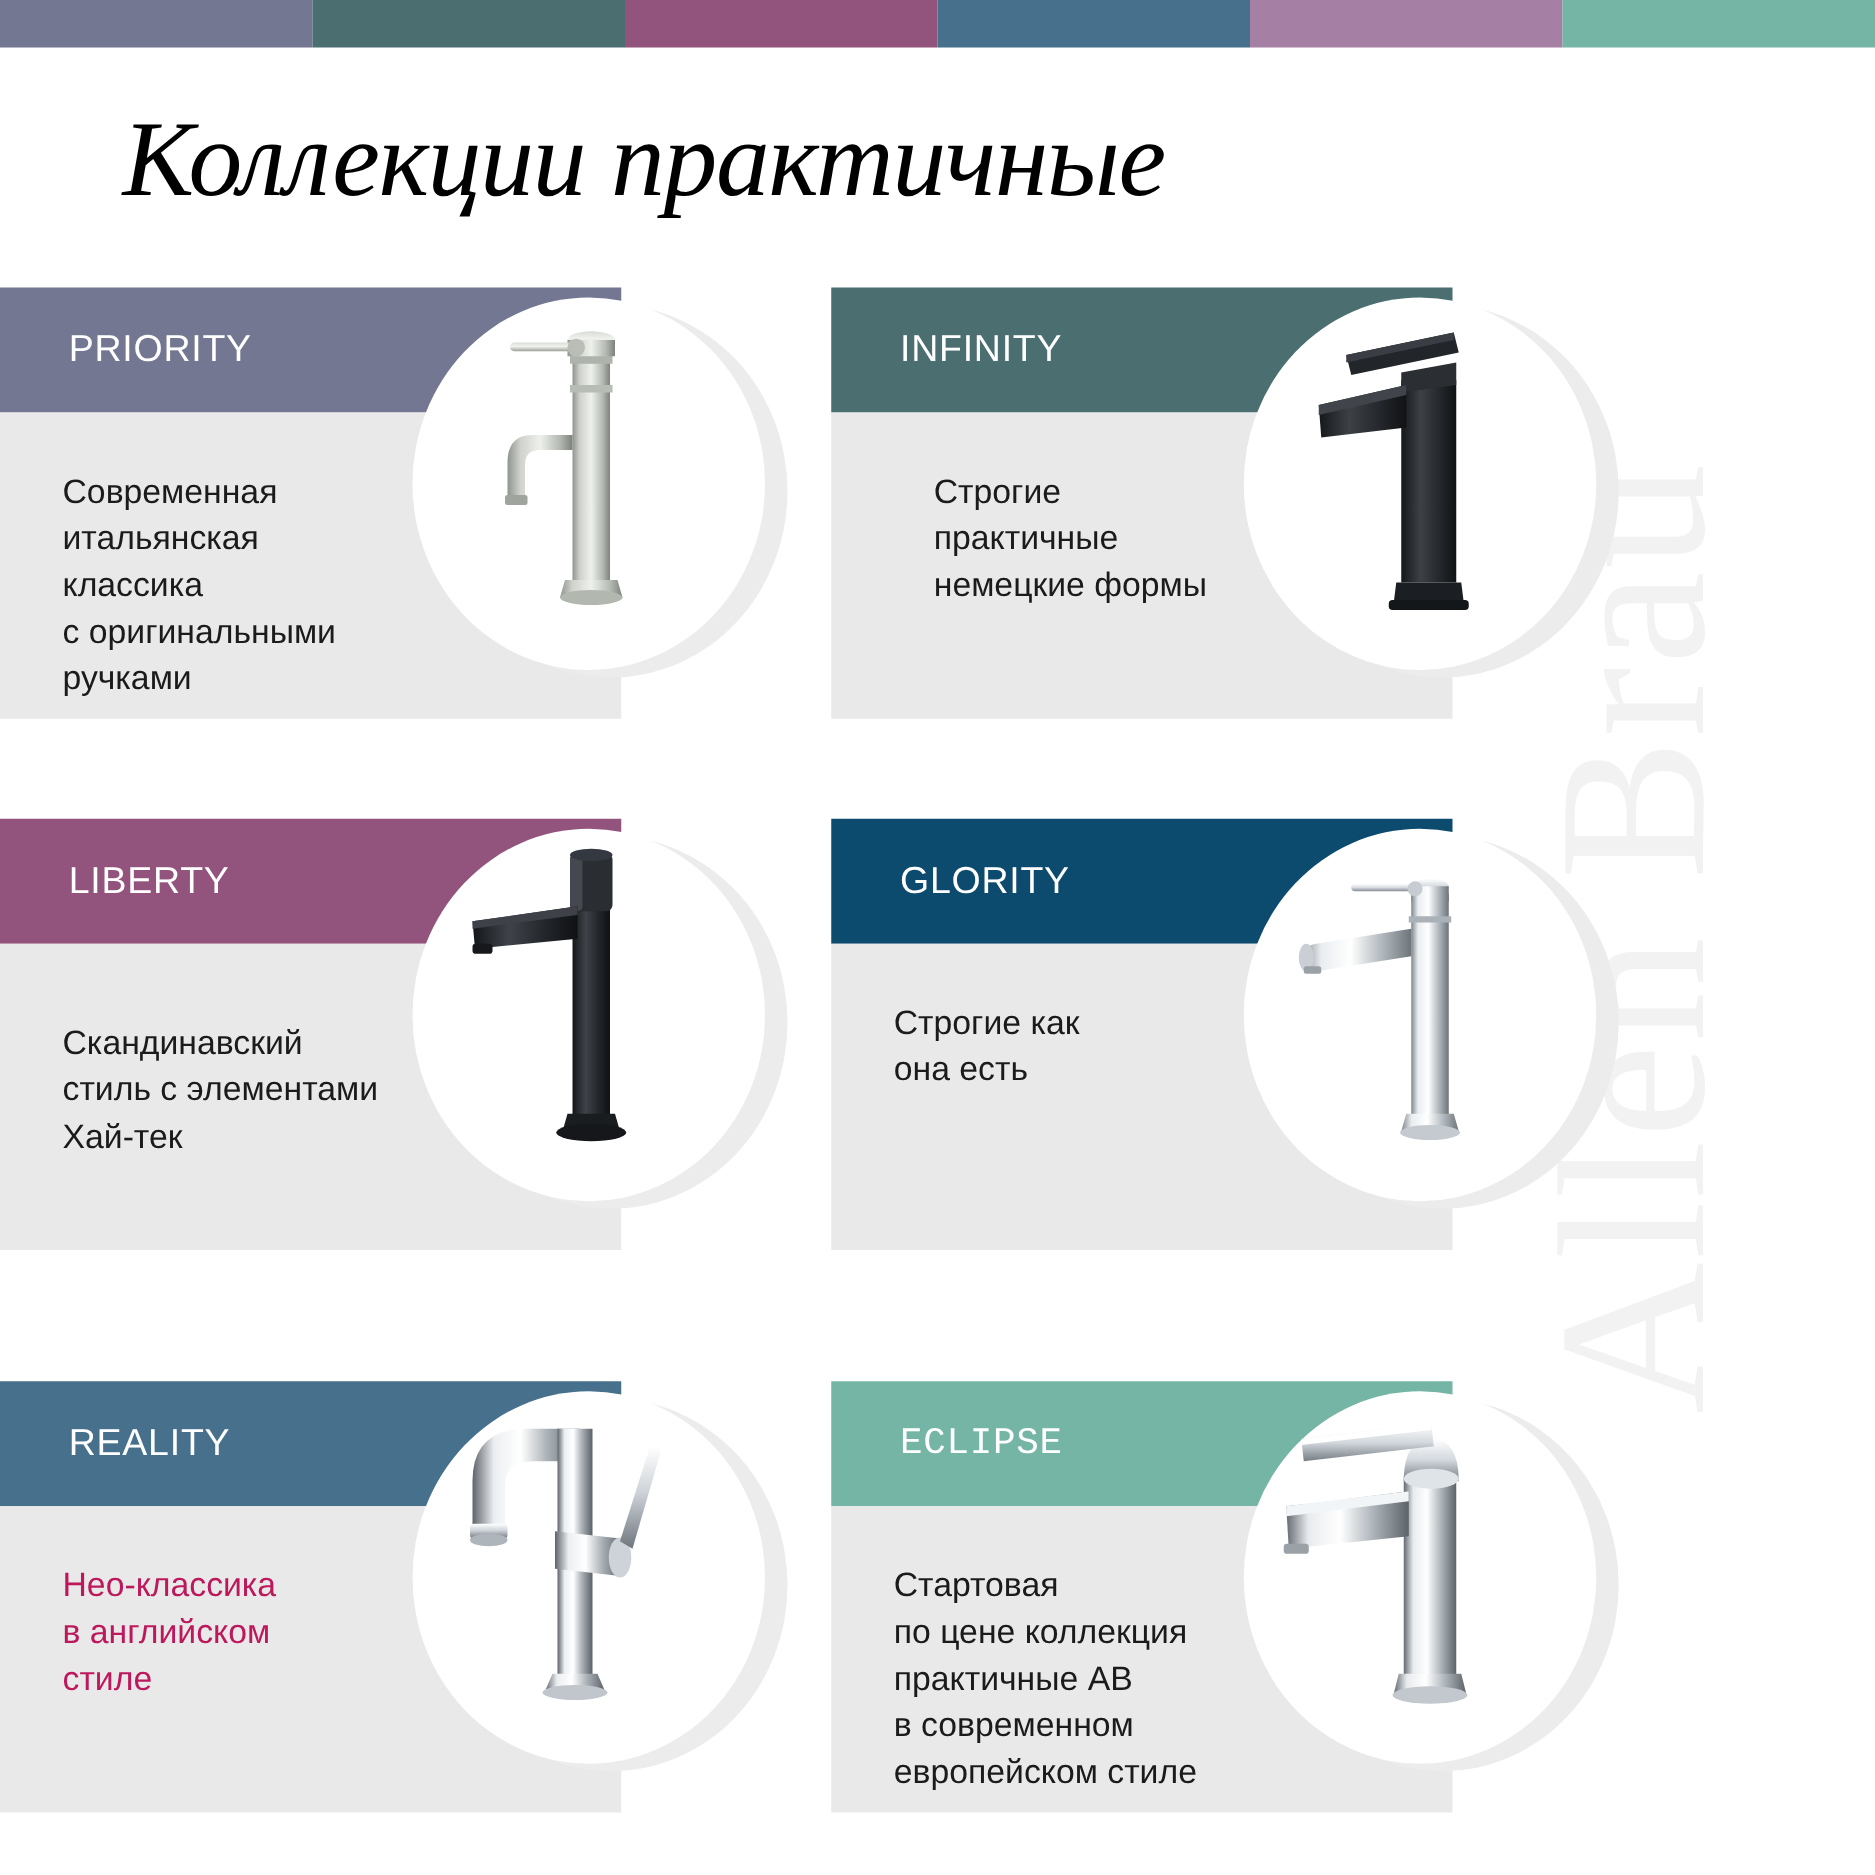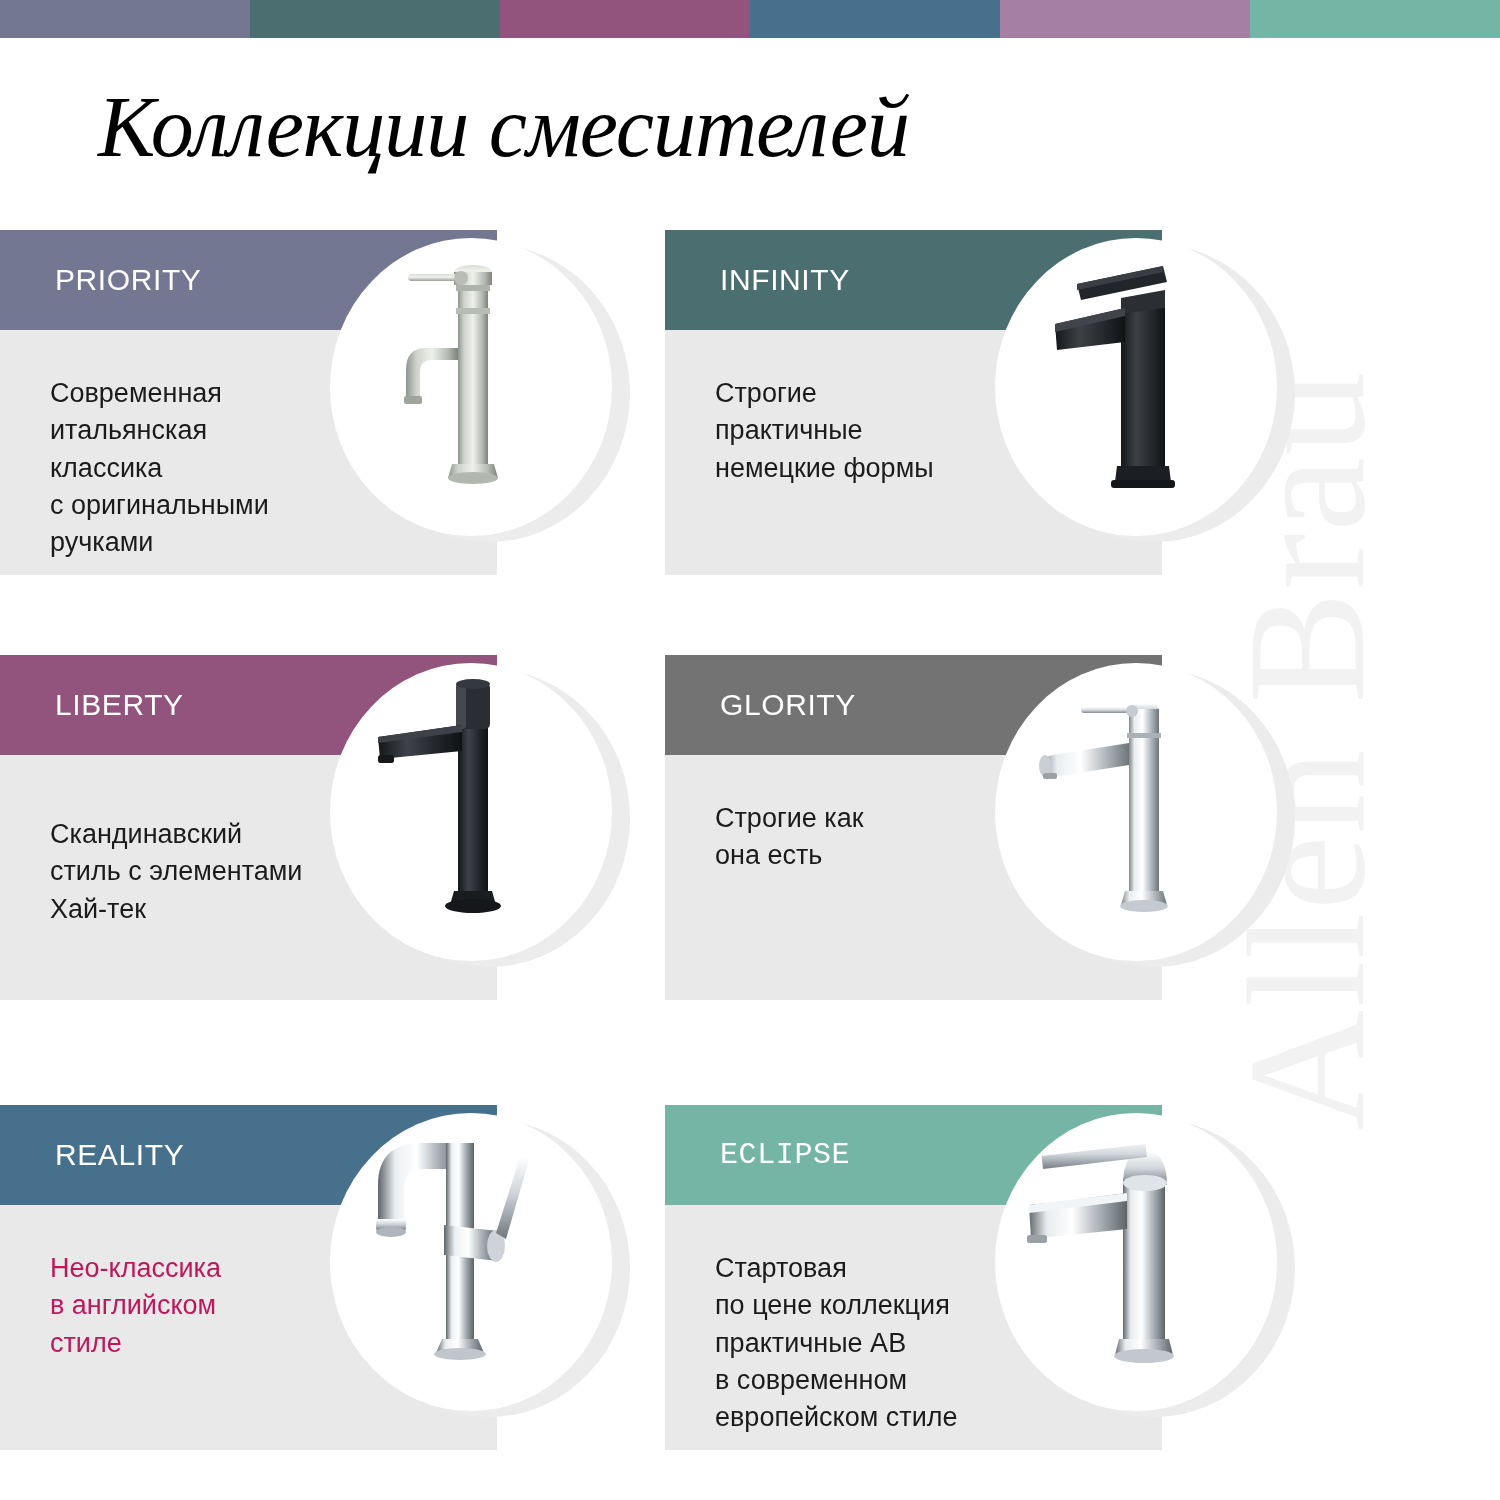--- a/index.html
+++ b/index.html
@@ -74,21 +74,21 @@
 
 <div id="topbar">
   <div class="seg" style="background: rgb(115, 119, 145);"></div>
   <div class="seg" style="background: rgb(75, 110, 112);"></div>
   <div class="seg" style="background: rgb(146, 83, 125);"></div>
   <div class="seg" style="background: rgb(70, 112, 140);"></div>
   <div class="seg" style="background: rgb(166, 127, 165);"></div>
   <div class="seg" style="background: rgb(116, 181, 165);"></div>
 </div>
 
-<div id="title">Коллекции смесителей</div>
+<div id="title">Коллекции практичные</div>
 
 <div id="watermark" style="color: rgb(242, 242, 242);">Allen Brau</div>
 
 <div id="grid">
 
   <div class="card r1 c1">
     <div class="band" style="background: rgb(115, 119, 145);">
       <div class="name">PRIORITY</div>
     </div>
     <div class="body" style="background: rgb(233, 233, 233);"></div>
@@ -136,21 +136,21 @@
         </svg>
       </div>
     </div>
   </div>
 
   <div class="card r1 c2">
     <div class="band" style="background: rgb(75, 110, 112);">
       <div class="name">INFINITY</div>
     </div>
     <div class="body" style="background: rgb(233, 233, 233);"></div>
-    <div class="desc" style="color: rgb(27, 27, 27);">Строгие
+    <div class="desc" style="color: rgb(27, 27, 27); margin-left: 32px;">Строгие
 практичные
 немецкие формы</div>
     <div class="circle-wrap">
       <div class="ring" style="background: rgb(236, 236, 236);"></div>
       <div class="circle" style="background: rgb(255, 255, 255);">
         <svg viewBox="0 0 282 298">
           <defs>
             <linearGradient id="blk" x1="0" y1="0" x2="1" y2="0">
               <stop offset="0" stop-color="#15171a"></stop>
                 <stop offset=".35" stop-color="#3d4146"></stop>
@@ -208,21 +208,21 @@
           <rect x="48" y="92" width="16" height="8" rx="2.5" fill="#16181b"></rect>
 
           <path d="M124 228 L162 228 L166 242 L120 242 Z" fill="#1a1d20"></path>
           <ellipse cx="143" cy="243" rx="28" ry="7" fill="#15171a"></ellipse>
         </svg>
       </div>
     </div>
   </div>
 
   <div class="card r2 c2">
-    <div class="band" style="background: #737373;">
+    <div class="band" style="background: #0c4a6e;">
       <div class="name">GLORITY</div>
     </div>
     <div class="body" style="background: rgb(233, 233, 233);"></div>
     <div class="desc" style="color: rgb(27, 27, 27);">Строгие как
 она есть</div>
     <div class="circle-wrap">
       <div class="ring" style="background: rgb(236, 236, 236);"></div>
       <div class="circle" style="background: rgb(255, 255, 255);">
         <svg viewBox="0 0 282 298">
           <defs>

